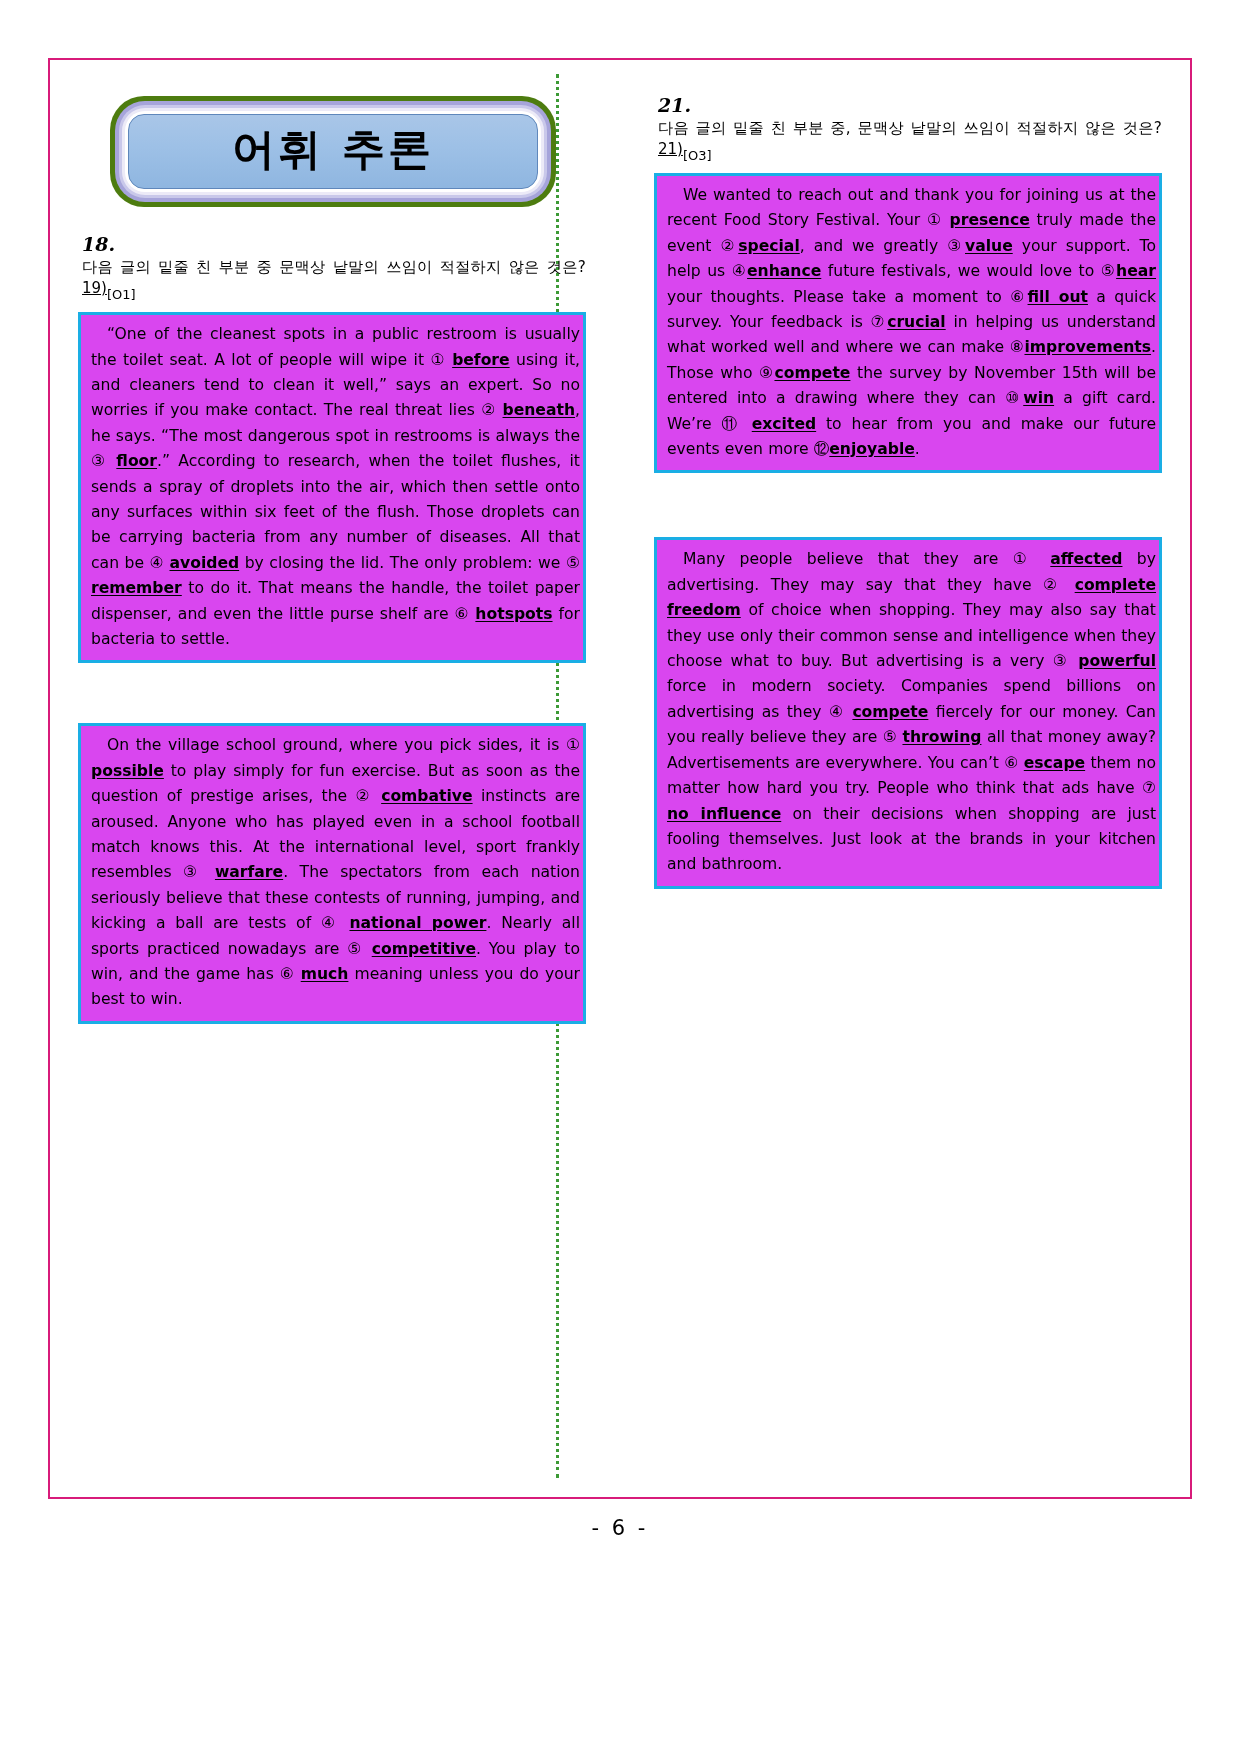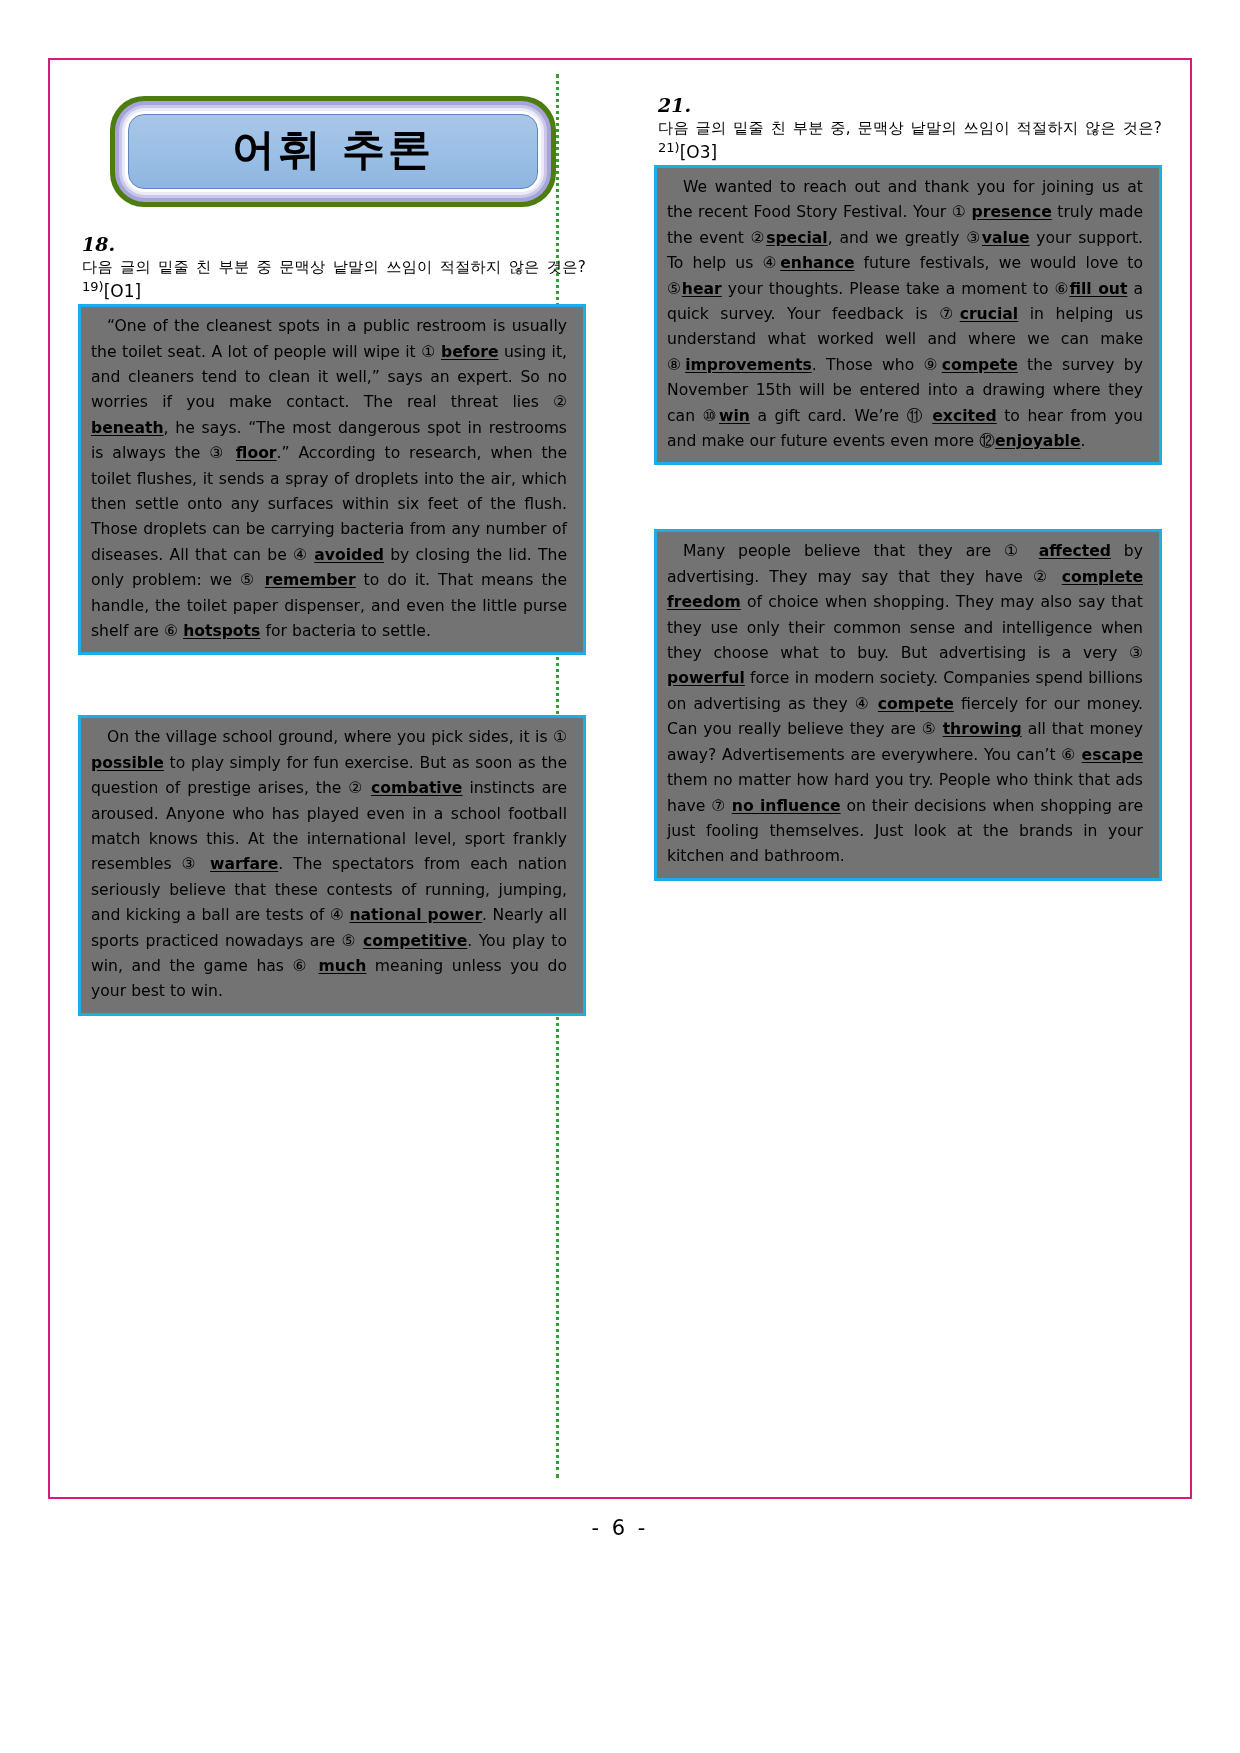--- a/index.html
+++ b/index.html
@@ -114,34 +114,36 @@
   }
   .q-text {
     font-family: "DejaVu Sans", "Liberation Sans", sans-serif;
     font-size: 15.2px;
     line-height: 1.42;
     color: #000;
     text-align: justify;
     letter-spacing: 0.3px;
   }
   .q-sup {
-    font-size: 13px;
+    font-size: 15px;
     vertical-align: super;
     letter-spacing: 0;
+    text-decoration: underline;
   }
   .q-code {
-    font-size: 17px;
+    font-size: 13px;
     letter-spacing: 0;
   }
 
   
   .passage {
     border: 3px solid #1aaee5;
-    background: #737373;
-    padding: 7px 16px 8px 10px;
+    background: #d946ef;
+    margin-top: 6px;
+    padding: 7px 3px 8px 10px;
   }
   .passage p {
     margin: 0;
     font-family: "DejaVu Sans", "Liberation Sans", sans-serif;
     font-size: 15.6px;
     line-height: 1.63;
     text-align: justify;
     text-justify: inter-word;
     color: #000;
     text-indent: 16px;

